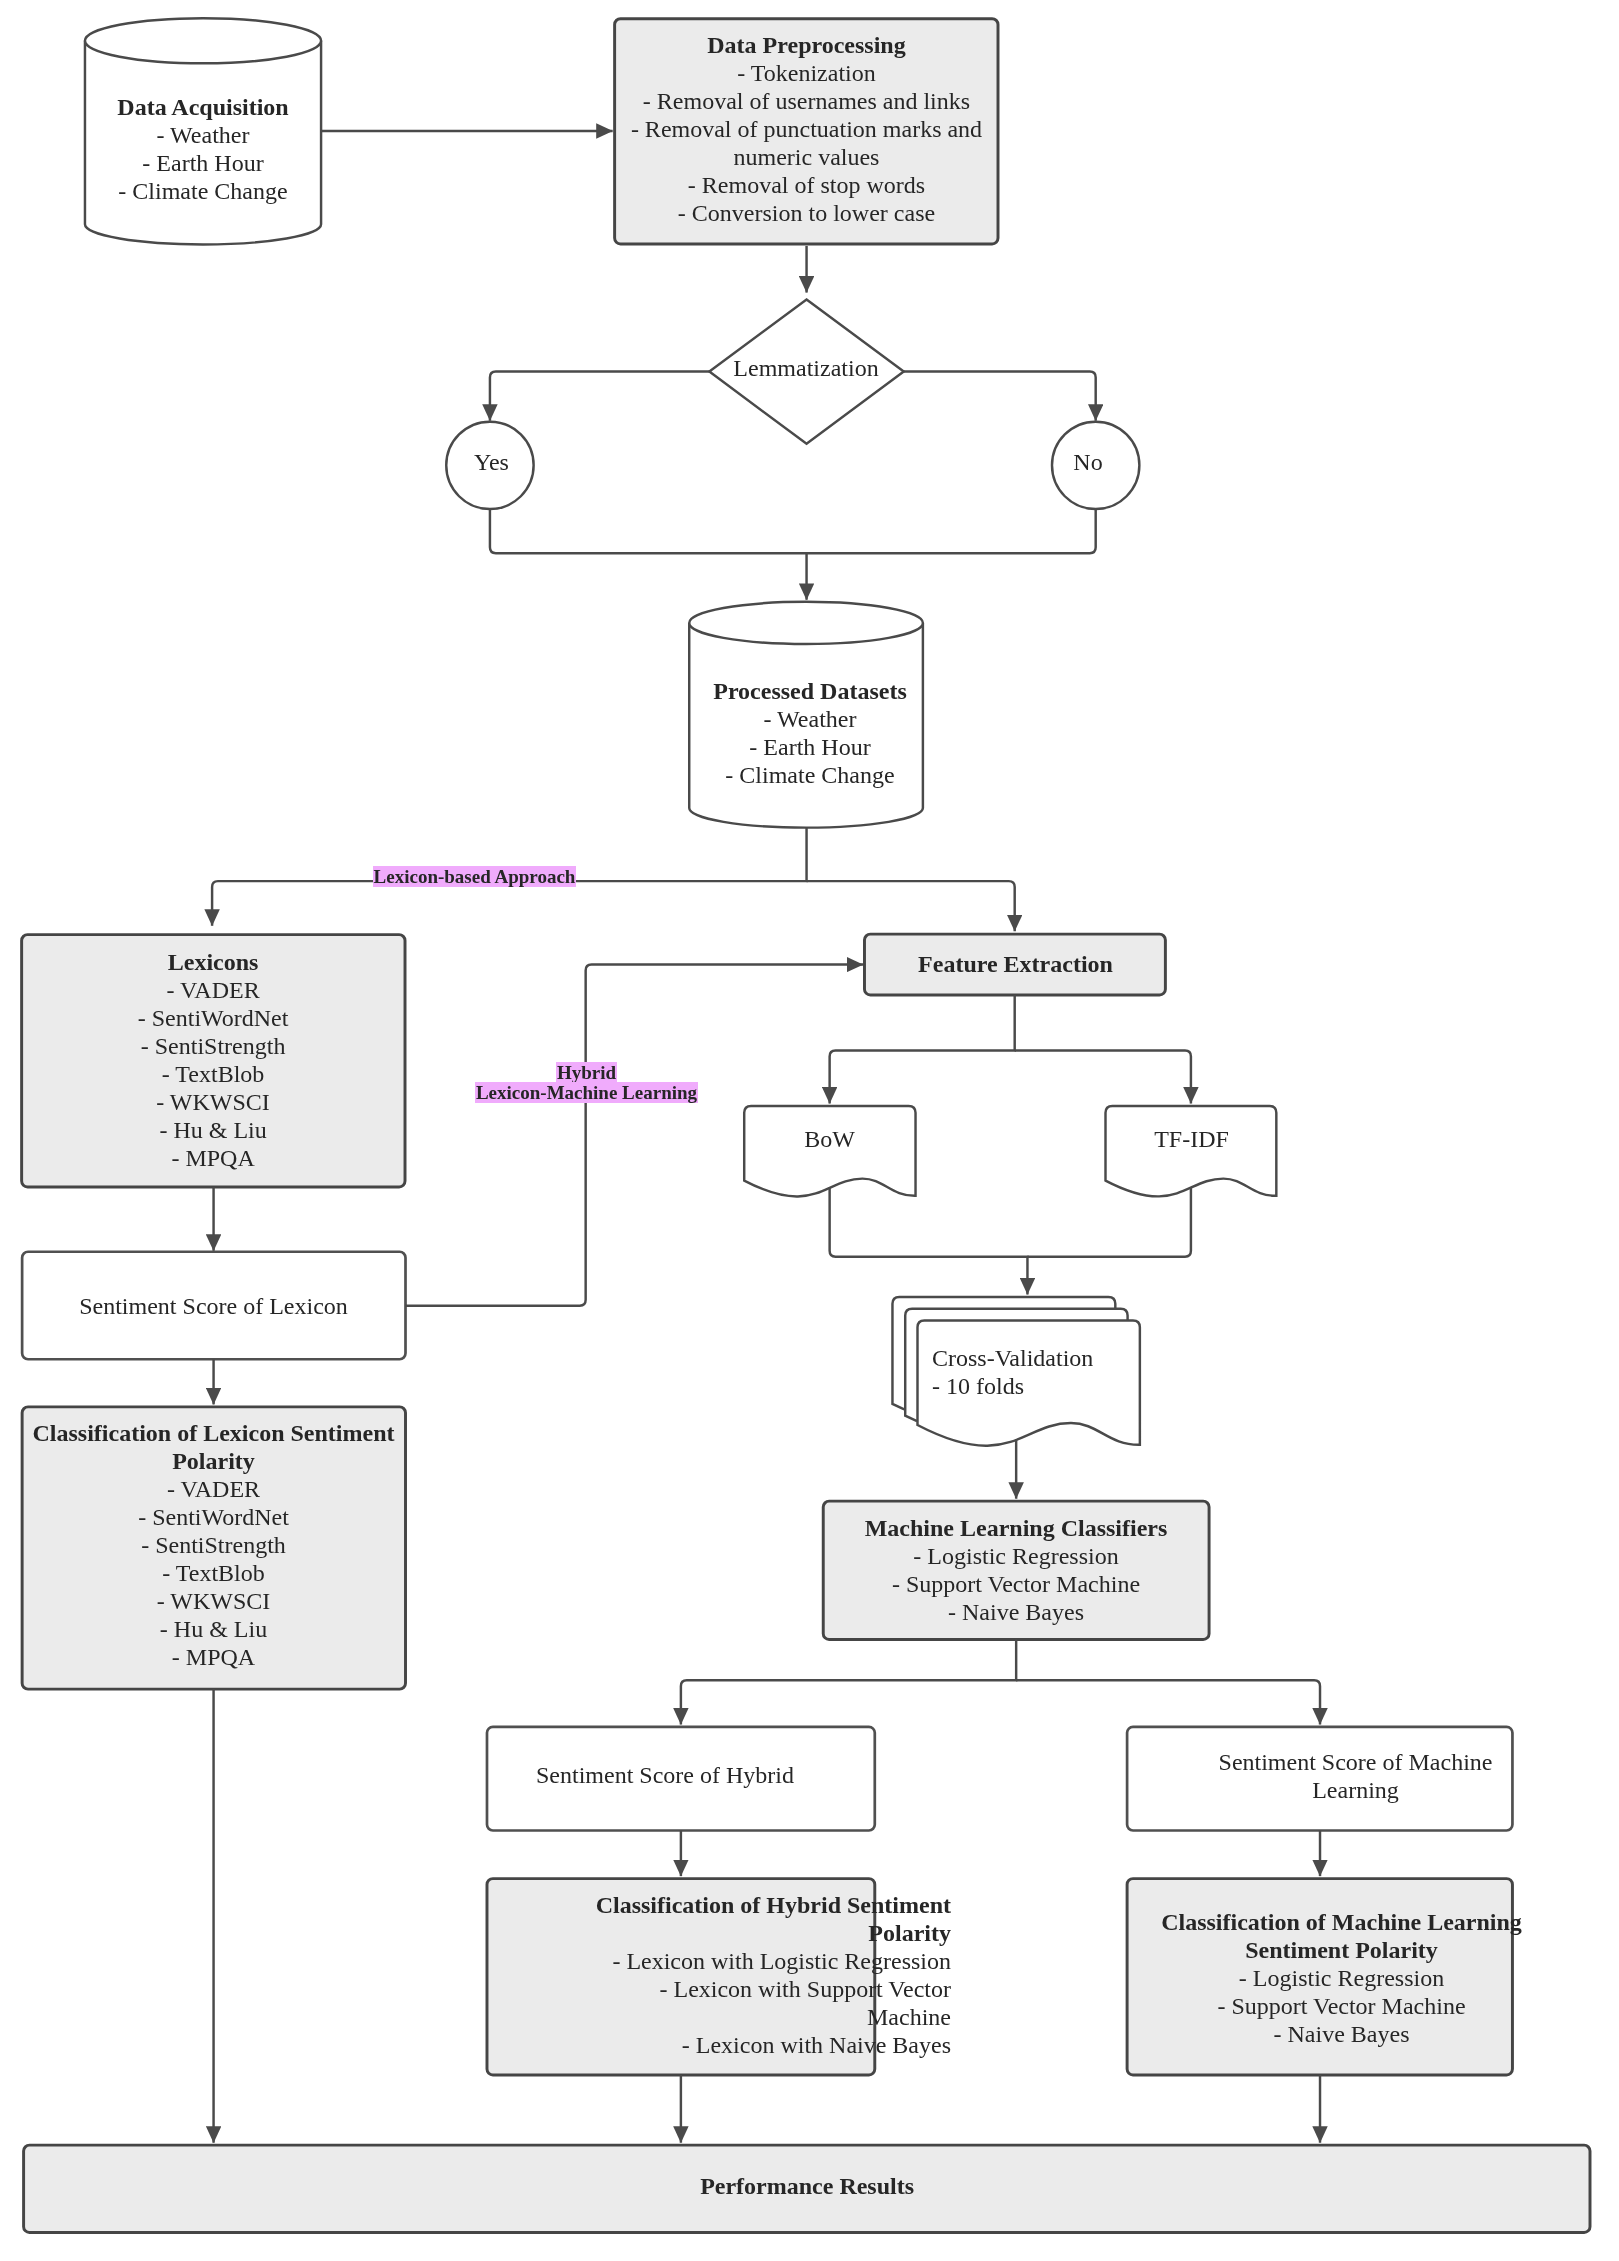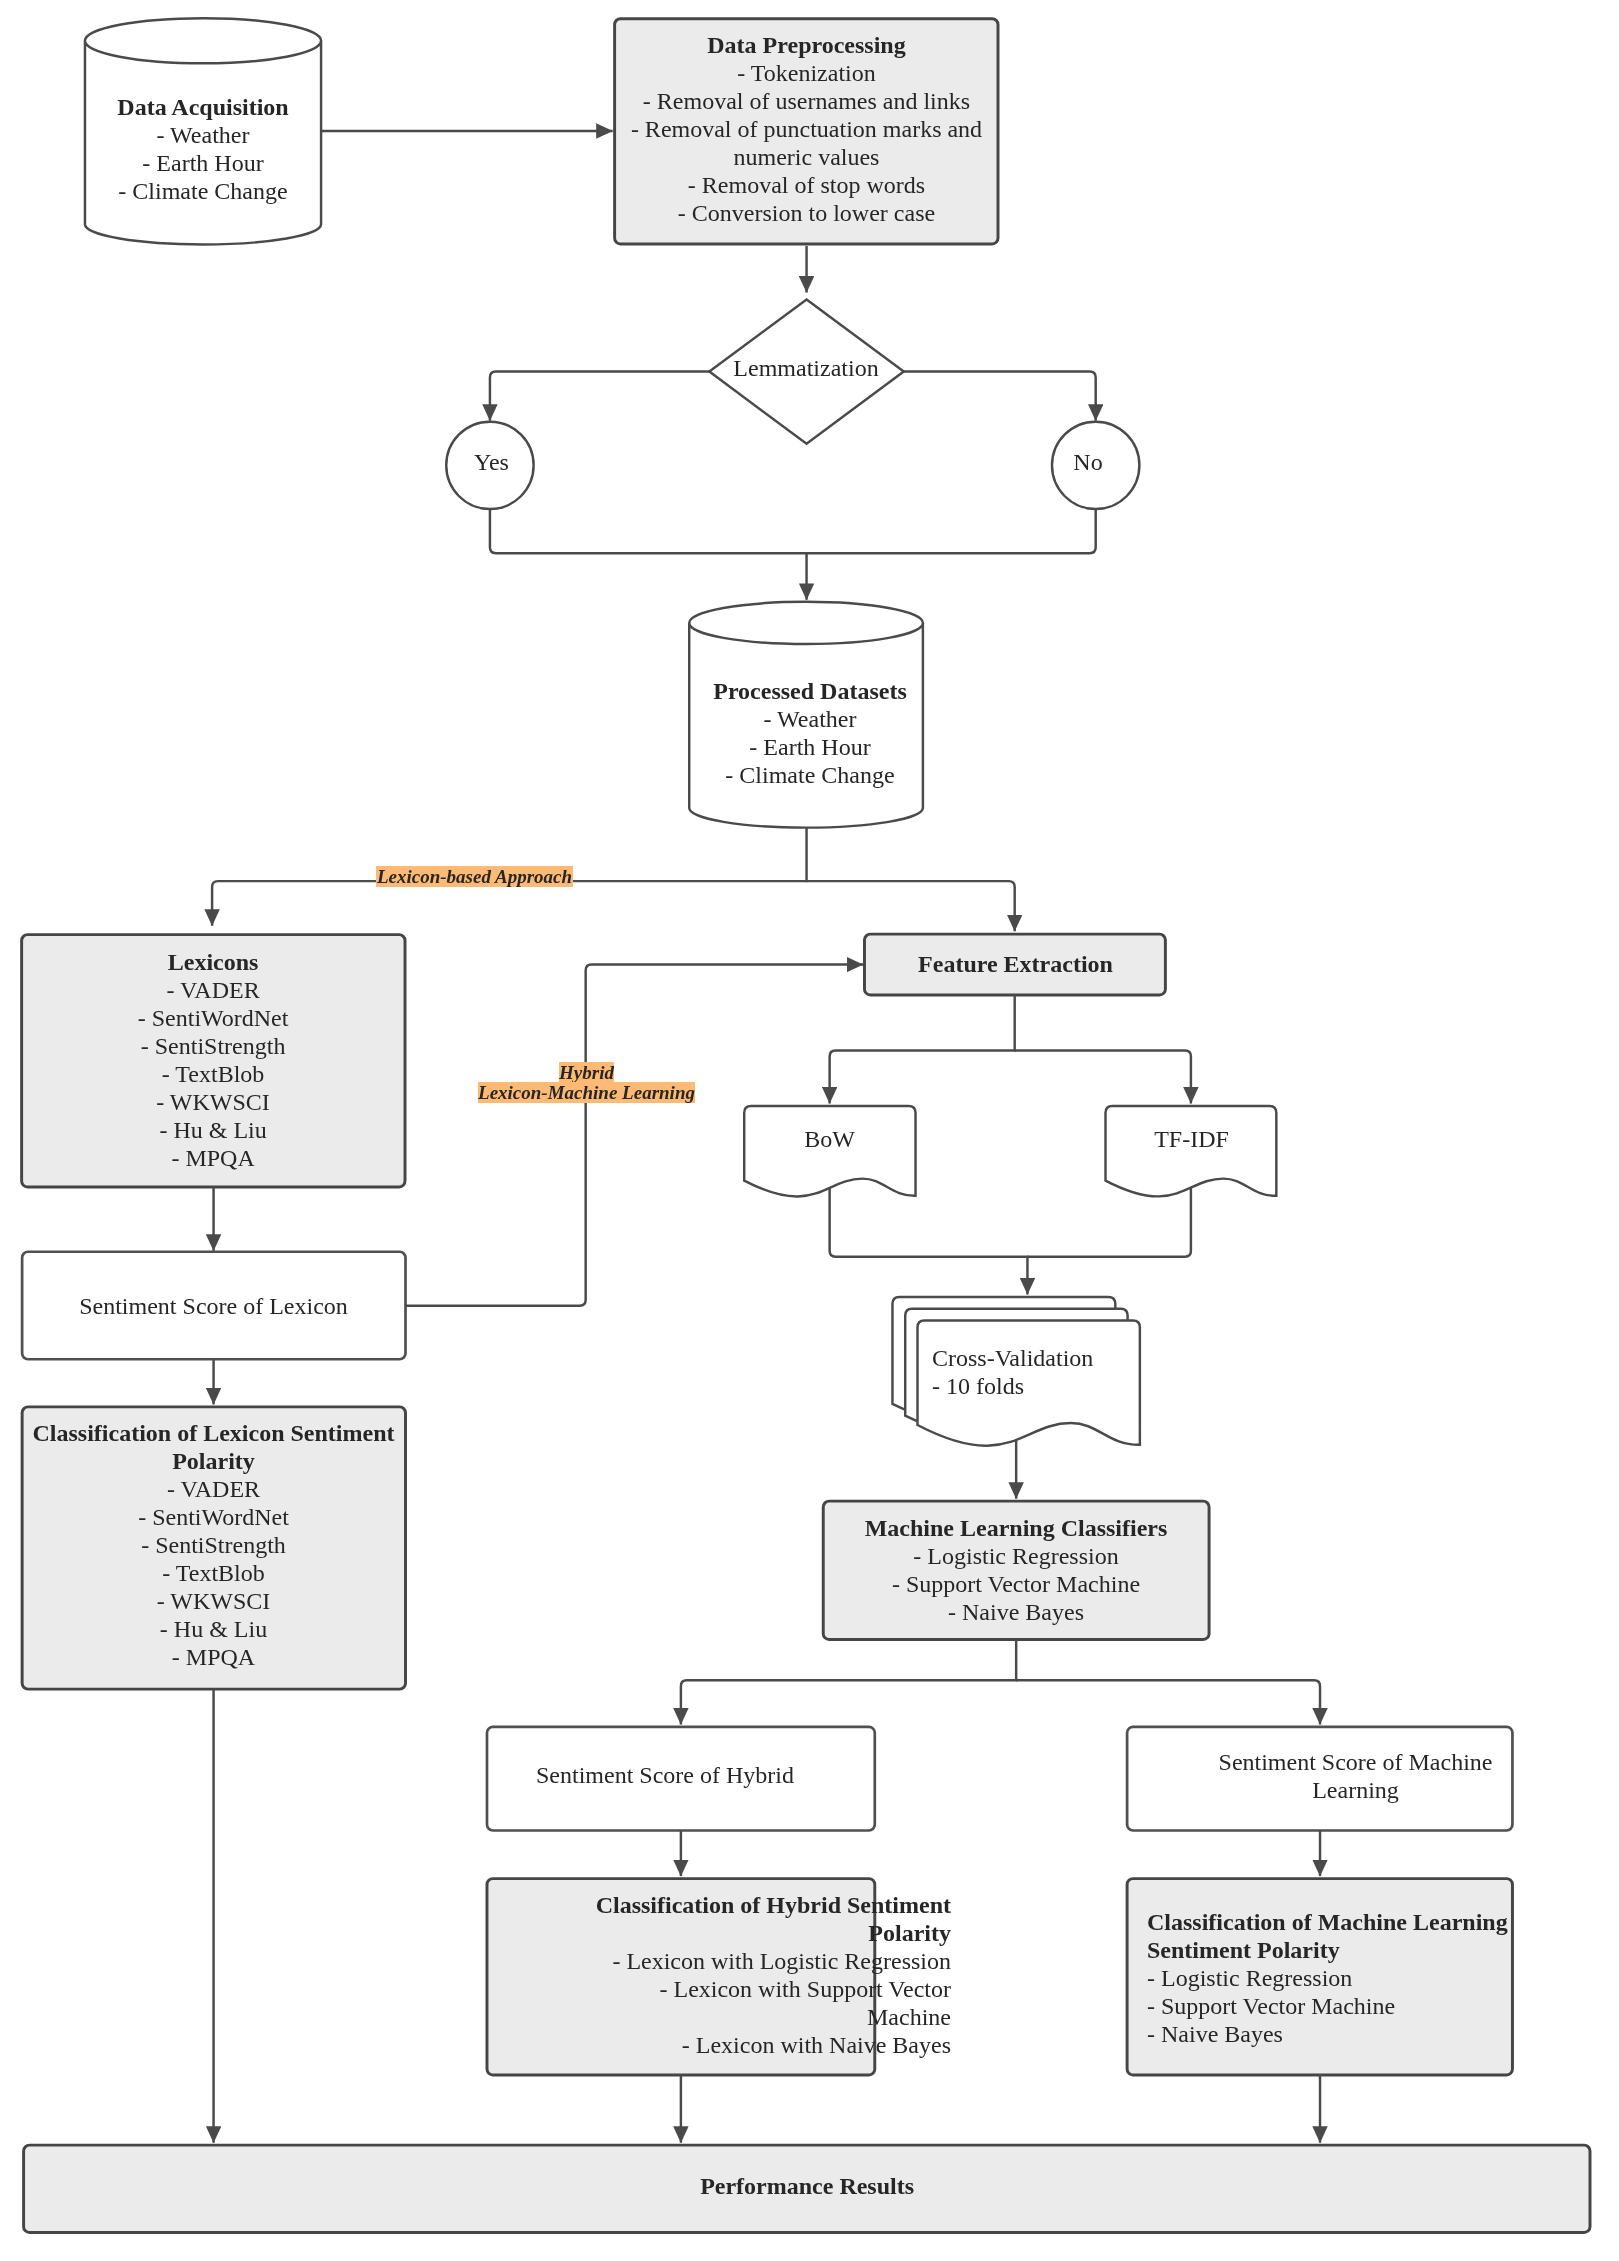--- a/index.html
+++ b/index.html
@@ -4,21 +4,21 @@
 <style>
   html,body{margin:0;padding:0;background:#ffffff;}
   body{width:1619px;height:2261px;overflow:hidden;font-family:"Liberation Serif",serif;
         -webkit-font-smoothing:antialiased;}
   #stage{position:relative;width:1619px;height:2261px;background:#ffffff;}
   svg.diagram{position:absolute;left:0;top:0;}
   .lbl{position:absolute;color:#262626;}
   .lbl .t{font-weight:bold;font-size:24px;}
   .lbl .b{font-weight:normal;font-size:24px;}
   .lbl .e{font-weight:bold;font-size:19px;}
-  .lbl .e span{background:#fdba74;padding:0 0.5px;font-style:italic;}
+  .lbl .e span{background:#f0abfc;padding:0 0.5px;}
 </style>
 </head>
 <body>
 
 <div id="stage">
 <svg class="diagram" width="1619" height="2261" viewBox="0 0 3298 4606">
 <defs>
 <marker id="arrow" markerWidth="6.8" markerHeight="6.3" refX="6.7" refY="3.15" orient="auto" markerUnits="strokeWidth">
 <path d="M0,0 L6.8,3.15 L0,6.3 z" fill="#4a4a4a"></path>
 </marker>
@@ -157,21 +157,21 @@
   <div class="b">Learning</div>
 </div>
 <div class="lbl" style="left:487px;top:1891px;width:464px;text-align:right;line-height:28px;">
   <div class="t">Classification of Hybrid Sentiment</div>
   <div class="t">Polarity</div>
   <div class="b">- Lexicon with Logistic Regression</div>
   <div class="b">- Lexicon with Support Vector</div>
   <div class="b">Machine</div>
   <div class="b">- Lexicon with Naive Bayes</div>
 </div>
-<div class="lbl" style="left:1127px;top:1908px;width:429px;line-height:28px;margin-left:20px;">
+<div class="lbl" style="left:1127px;top:1908px;width:429px;text-align:center;line-height:28px;">
   <div class="t">Classification of Machine Learning</div>
   <div class="t">Sentiment Polarity</div>
   <div class="b">- Logistic Regression</div>
   <div class="b">- Support Vector Machine</div>
   <div class="b">- Naive Bayes</div>
 </div>
 <div class="lbl" style="left:23.6px;top:2172px;width:1567px;text-align:center;line-height:28px;">
   <div class="t">Performance Results</div>
 </div>
 <div class="lbl" style="left:327px;top:867px;width:295px;text-align:center;line-height:20px;">

